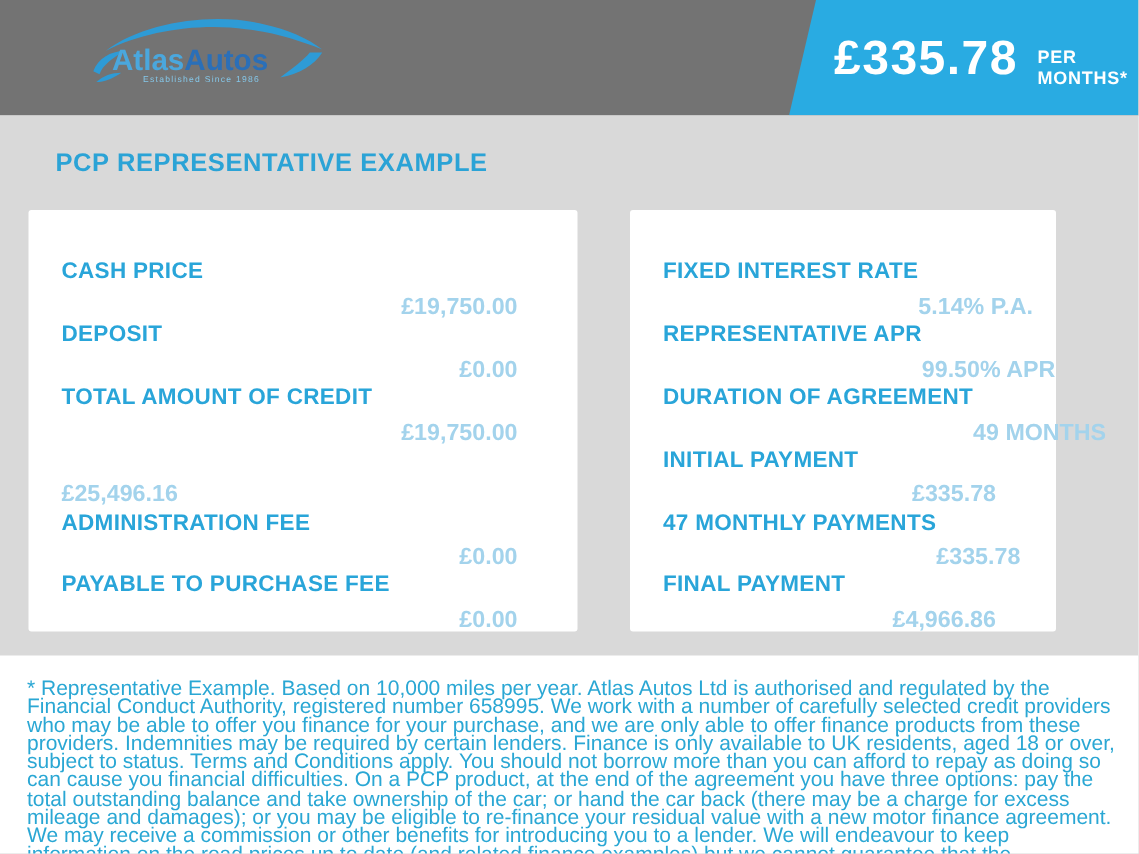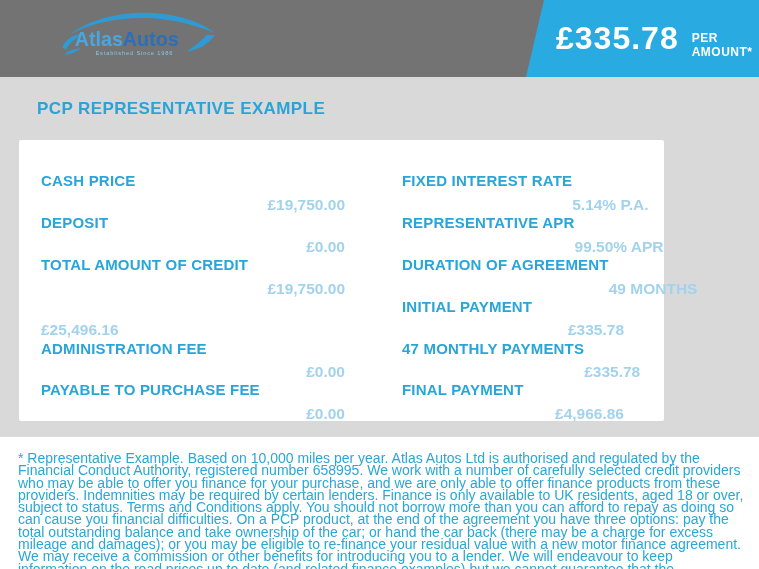--- a/index.html
+++ b/index.html
@@ -21,21 +21,21 @@
   .banner-period{color:#ffffff;font-weight:bold;font-size:12px;margin-left:13px;margin-top:12px;letter-spacing:0.5px;}
   
   .gray-band{position:absolute;top:77px;left:0;width:759px;height:360px;background:#d9d9d9;}
   .page-heading{
     position:absolute;top:99px;left:20px;
     font-size:17px;font-weight:bold;color:#2ba3d6;letter-spacing:0.4px;margin-left:17px;
   }
   
   .panel{position:absolute;top:140px;height:281px;background:#ffffff;border-radius:2px;box-sizing:border-box;padding:20px 40px 0 22px;}
   .panel-left{left:19px;width:366px;}
-  .panel-right{left:380px;width:284px;}
+  .panel-right{left:420px;width:284px;}
   .finance-row{height:41.8px;display:flex;justify-content:space-between;align-items:center;}
   .row-label{color:#29a5d9;font-weight:bold;font-size:15px;letter-spacing:0.2px;white-space:nowrap;}
   .row-value{color:#a3d3ec;font-weight:bold;font-size:15.5px;white-space:nowrap;margin-top:48px;}
   
   .disclaimer{
     position:absolute;top:452px;left:18px;width:726px;
     font-size:14px;line-height:12.3px;color:#2aa7d4;
   }
 </style>
 </head>
@@ -52,21 +52,21 @@
     </g>
     <text x="14" y="37" font-family="Liberation Sans, sans-serif" font-size="19" font-weight="bold">
       <tspan fill="#4aa7dd">Atlas</tspan><tspan fill="#2a6fb8">Autos</tspan>
     </text>
     <text x="34" y="45" font-family="Liberation Sans, sans-serif" font-size="5.5" letter-spacing="0.8" fill="#85c7e9">Established Since 1986</text>
   </svg>
 
   <div class="banner-wrap">
     <div class="banner">
       <span class="banner-price">£335.78</span>
-      <span class="banner-period">PER AMOUNT*</span>
+      <span class="banner-period">PER MONTHS*</span>
     </div>
   </div>
 </div>
 
 <div class="gray-band"></div>
 
 <div class="page-heading">PCP REPRESENTATIVE EXAMPLE</div>
 
 <div class="panel panel-left">
   <div class="finance-row">

